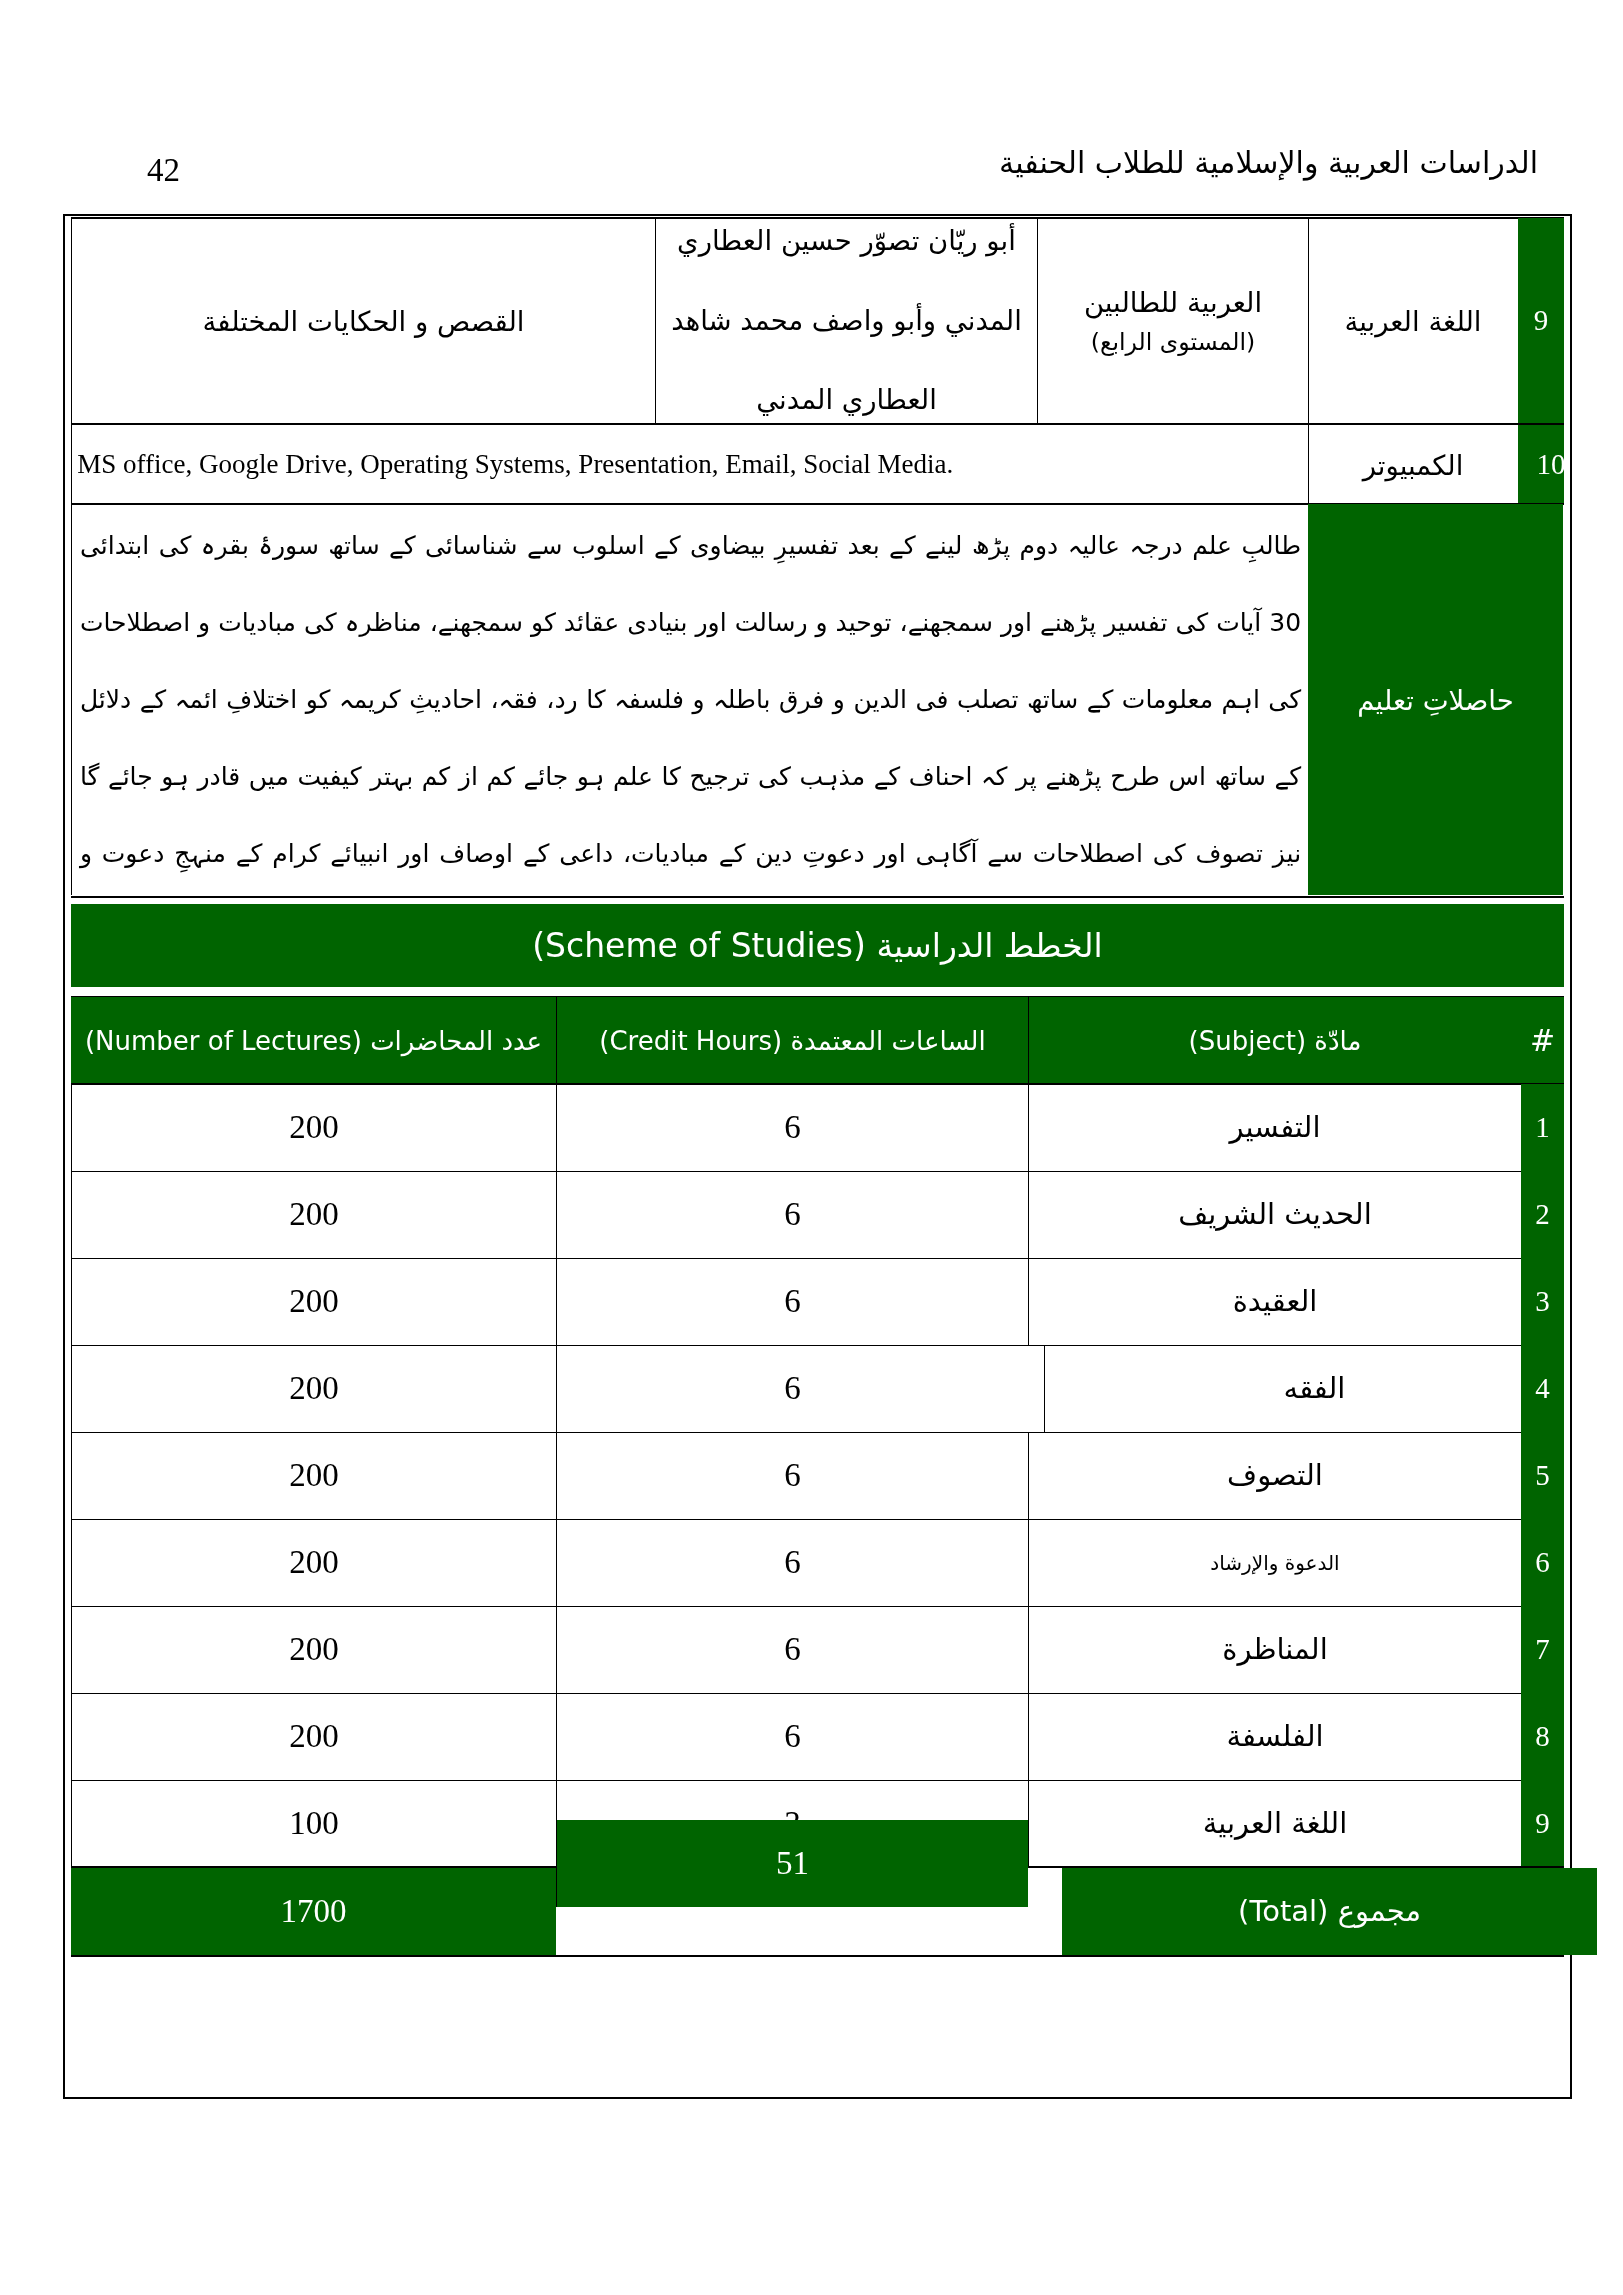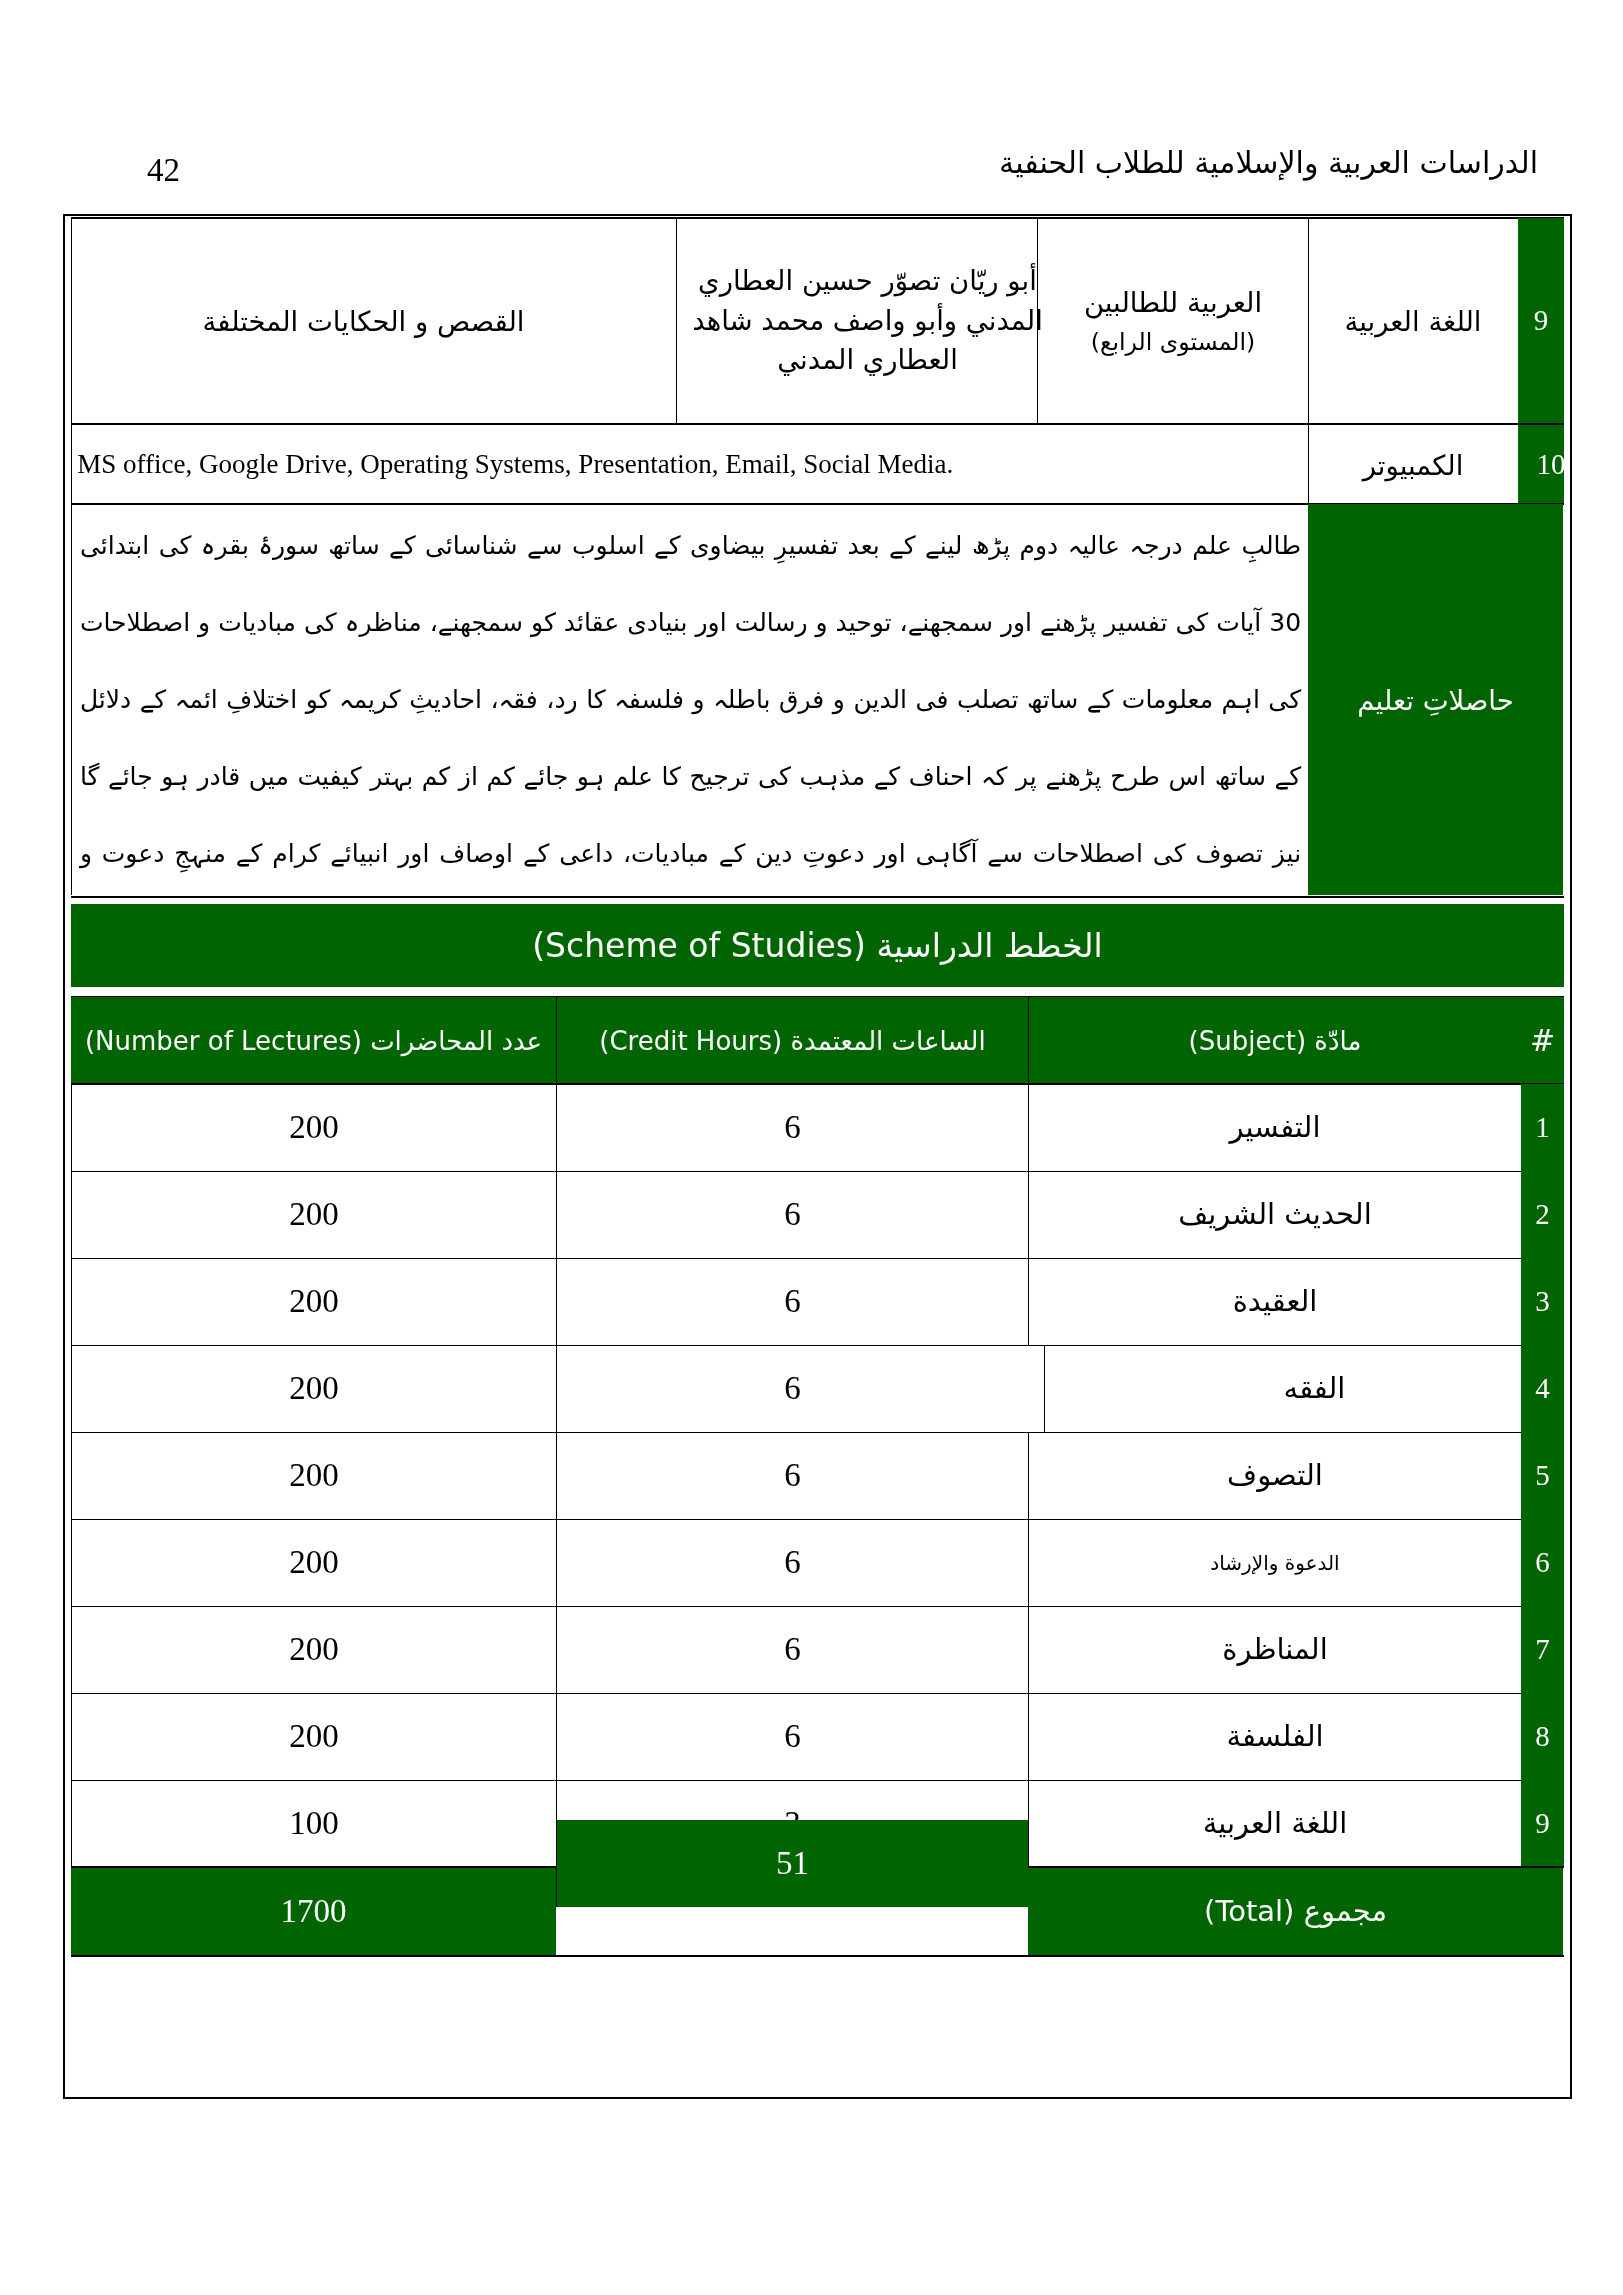--- a/index.html
+++ b/index.html
@@ -32,21 +32,21 @@
 <div>
 
   <div class="row-line" style="left:71px; top:217px; width:1493px; border-top-width:2.6px;"></div>
 
   <div class="cell green num" style="left:1518px; top:218px; width:46px; height:205px; font-size:29px;">9</div>
   <div class="cell ar rtl bl" style="left:1308px; top:218px; width:209px; height:205px;">اللغة العربية</div>
   <div class="cell bl" style="left:1037px; top:218px; width:271px; height:205px; flex-direction:column;">
     <div class="ar rtl">العربية للطالبين</div>
     <div class="ar rtl" style="font-size:23.6px;">(المستوى الرابع)</div>
   </div>
-  <div class="cell bl" style="left:676px; top:218px; width:382px; height:205px; flex-direction:column;">
+  <div class="cell bl" style="left:655px; top:218px; width:382px; height:205px; flex-direction:column;gap:40px;">
     <div class="ar rtl" style="line-height:1.45;">أبو ريّان تصوّر حسين العطاري</div>
     <div class="ar rtl" style="line-height:1.45;">المدني وأبو واصف محمد شاهد</div>
     <div class="ar rtl" style="line-height:1.45;">العطاري المدني</div>
   </div>
   <div class="cell ar rtl bl" style="left:71px; top:218px; width:584px; height:205px;">القصص و الحكايات المختلفة</div>
 
   <div class="row-line" style="left:71px; top:423px; width:1493px; border-top-width:2.6px;"></div>
   <div class="cell green num" style="left:1518px; top:425px; width:46px; height:79px; font-size:29px;padding-left:20px;">10</div>
   <div class="cell ar rtl bl" style="left:1308px; top:425px; width:209px; height:79px;">الكمبيوتر</div>
   <div class="cell en bl" style="left:71px; top:425px; width:1238px; height:79px; justify-content:flex-start; padding-left:5.2px; font-size:27px;">MS office, Google Drive, Operating Systems, Presentation, Email, Social Media.</div>
@@ -127,18 +127,18 @@
       <div>
         <div class="cell green num" style="left:1521px; top:1780px; width:43px; height:87px; font-size:29px;">9</div>
         <div class="cell ar rtl bl" style="left:1028px; top:1780px; width:493px; height:87px; font-size:29px;">اللغة العربية</div>
         <div class="cell num bl" style="left:556px; top:1780px; width:472px; height:87px;">3</div>
         <div class="cell num bl" style="left:71px; top:1780px; width:485px; height:87px; border-left:1.3px solid #000;">100</div>
         <div class="row-line" style="left:71px; top:1780px; width:1450px;"></div>
       </div>
     </div>
 
   <div class="row-line" style="left:71px; top:1866px; width:1493px; border-top-width:2.6px;"></div>
-  <div class="cell green ar rtl" style="left:1028px; top:1868px; width:535px; height:87px; font-size:29px;">مجموع (Total)</div>
+  <div class="cell green ar rtl" style="left:1062px; top:1868px; width:535px; height:87px; font-size:29px;">مجموع (Total)</div>
   <div class="cell green num bl" style="left:556px; top:1820px; width:472px; height:87px;">51</div>
   <div class="cell green num" style="left:71px; top:1868px; width:485px; height:87px;">1700</div>
   <div class="row-line" style="left:71px; top:1955px; width:1493px; border-top-width:2.6px;"></div>
 </div>
 
 
 </body></html>

